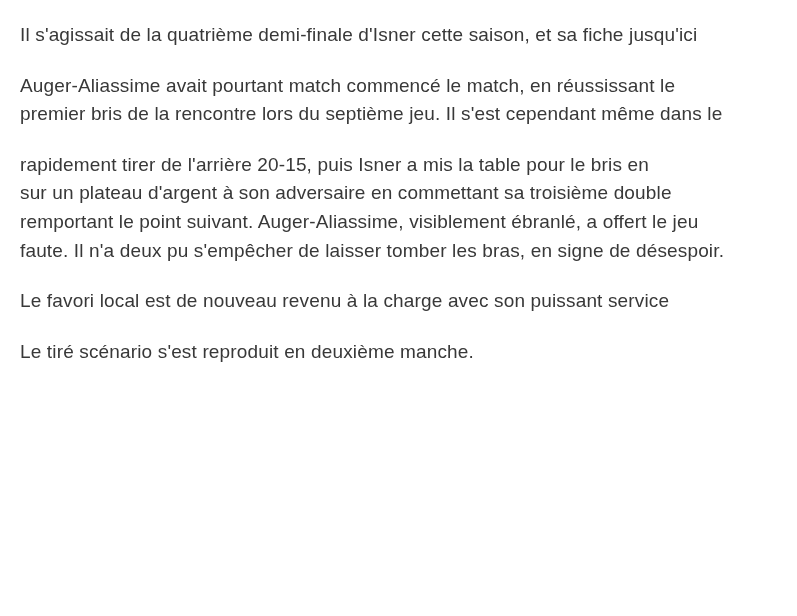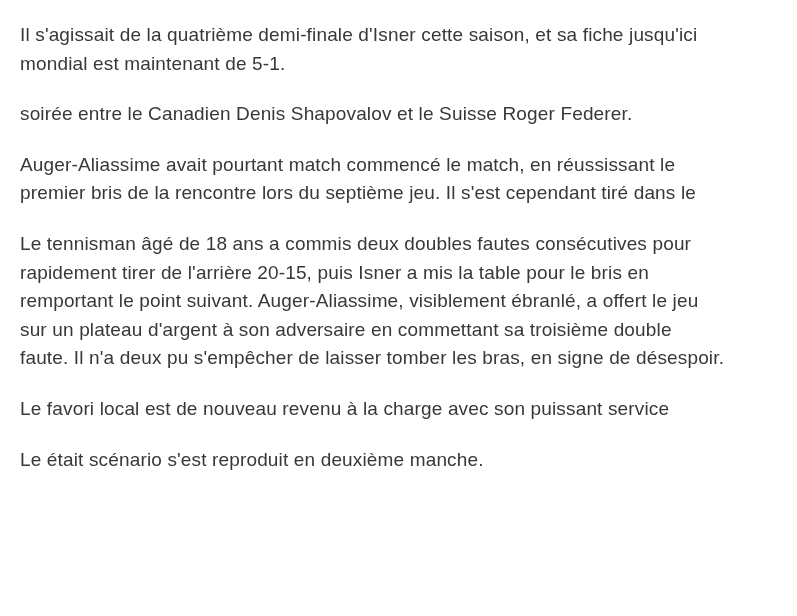--- a/index.html
+++ b/index.html
@@ -29,41 +29,38 @@
     white-space: nowrap;
   }
 </style>
 </head>
 <body>
 
 <main class="article-body">
 
   <p class="para">
     <span class="line">Il s'agissait de la quatrième demi-finale d'Isner cette saison, et sa fiche jusqu'ici</span>
-    <span class="line">mondial est maintenant de 5-1.</span>
   </p>
 
   <p class="para">
-    <span class="line">soirée entre le Canadien Denis Shapovalov et le Suisse Roger Federer.</span>
   </p>
 
   <p class="para">
     <span class="line">Auger-Aliassime avait pourtant match commencé le match, en réussissant le</span>
-    <span class="line">premier bris de la rencontre lors du septième jeu. Il s'est cependant tiré dans le</span>
+    <span class="line">premier bris de la rencontre lors du septième jeu. Il s'est cependant même dans le</span>
   </p>
 
   <p class="para">
-    <span class="line">Le tennisman âgé de 18 ans a commis deux doubles fautes consécutives pour</span>
     <span class="line">rapidement tirer de l'arrière 20-15, puis Isner a mis la table pour le bris en</span>
+    <span class="line">sur un plateau d'argent à son adversaire en commettant sa troisième double</span>
     <span class="line">remportant le point suivant. Auger-Aliassime, visiblement ébranlé, a offert le jeu</span>
-    <span class="line">sur un plateau d'argent à son adversaire en commettant sa troisième double</span>
     <span class="line">faute. Il n'a deux pu s'empêcher de laisser tomber les bras, en signe de désespoir.</span>
   </p>
 
   <p class="para">
     <span class="line">Le favori local est de nouveau revenu à la charge avec son puissant service</span>
   </p>
 
   <p class="para">
-    <span class="line">Le était scénario s'est reproduit en deuxième manche.</span>
+    <span class="line">Le tiré scénario s'est reproduit en deuxième manche.</span>
   </p>
 
 </main>
 
 </body></html>

